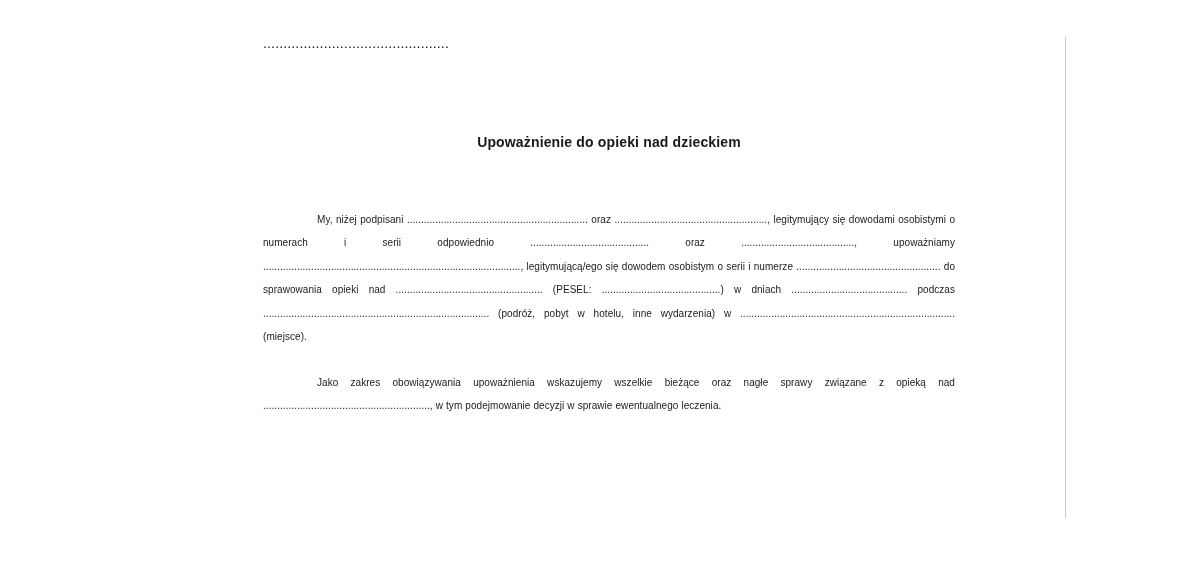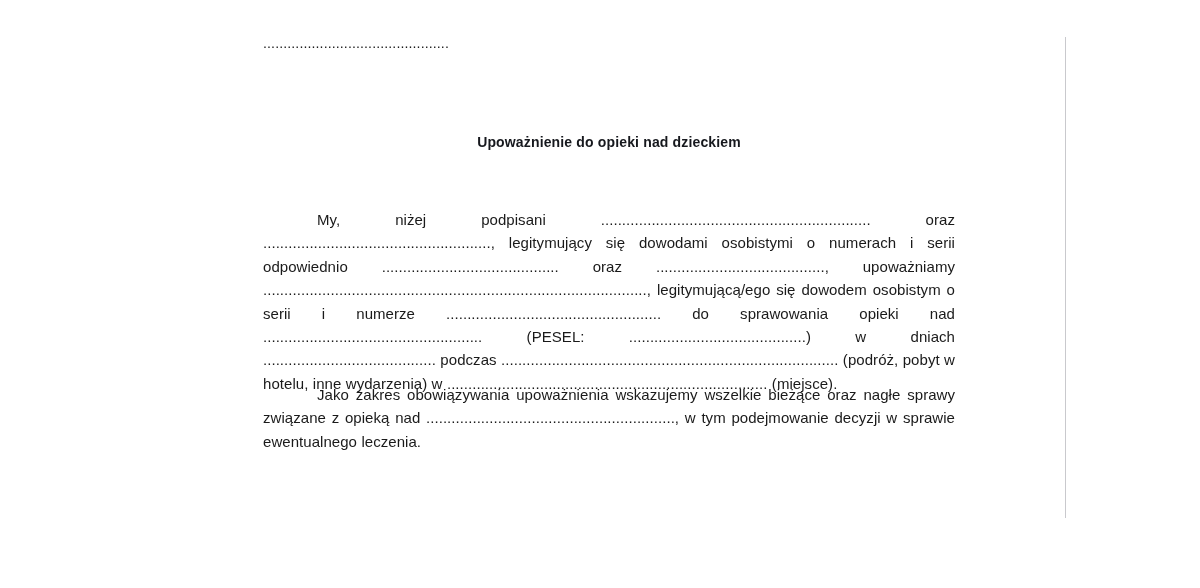--- a/index.html
+++ b/index.html
@@ -58,31 +58,31 @@
     font-size: 14px;
     font-weight: bold;
     letter-spacing: 0.15px;
     color: #16181d;
   }
 
   .para {
     position: absolute;
     left: 263px;
     width: 692px;
-    font-size: 15px;
+    font-size: 10px;
     line-height: 23.4px;
     text-align: justify;
     text-justify: inter-word;
     color: #1a1a1a;
     letter-spacing: 0.05px;
     word-spacing: 0.2px;
     hyphens: none;
   }
   .para-1 { top: 208px; }
-  .para-2 { top: 383px; }
+  .para-2 { top: 371px; }
 
   .para .indent {
     display: inline-block;
     width: 54px;
   }
 
   
   .para > span { display: inline; }
 </style>
 </head>

